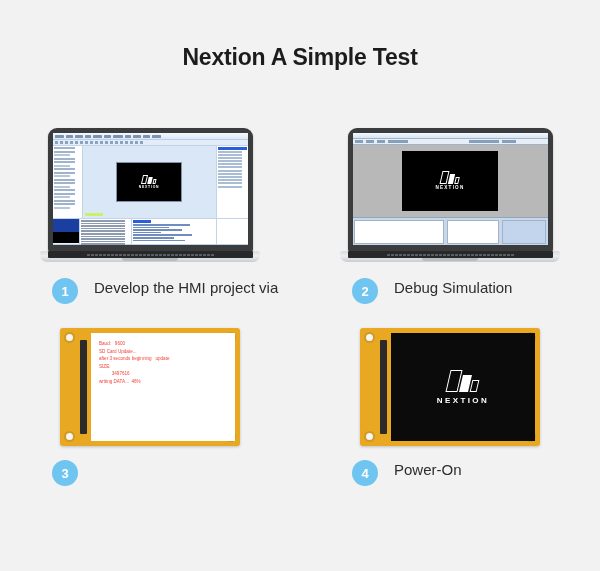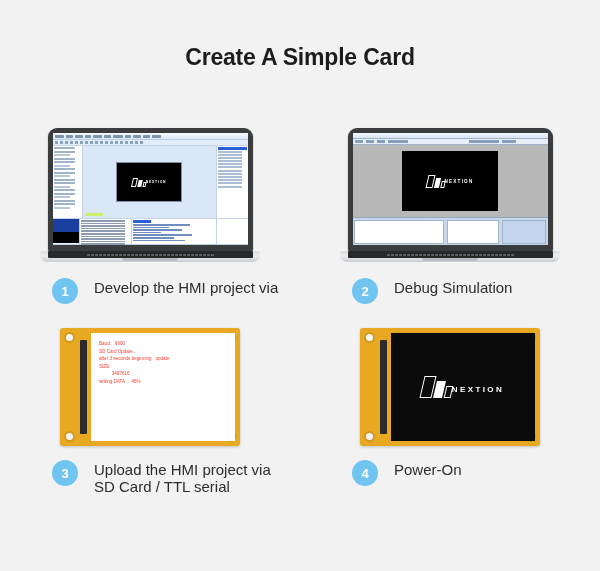--- a/index.html
+++ b/index.html
@@ -106,21 +106,21 @@
   .sim-title { height:6px; background:linear-gradient(#f4f8fd,#d6e4f5); border-bottom:1px solid #9fb3c9; }
   .sim-menu { height:6px; background:#e7eef8; border-bottom:1px solid #9fb3c9; display:flex; gap:3px; align-items:center; padding:0 2px; }
   .sim-menu i { display:block; height:2.5px; width:8px; background:#86a0bb; }
   .sim-stage { flex:1; display:flex; align-items:center; justify-content:center; background:#b8b8b8; }
   .sim-screen { width:96px; height:60px; background:#000; display:flex; align-items:center; justify-content:center; }
   .sim-bottom { height:28px; background:#c9d7ea; border-top:1px solid #8fa6bd; display:flex; }
   .sb-panel { background:#fff; border:1px solid #9fb3c9; margin:1.5px; flex:1; }
   .sb-panel.blue { background:#c3d5ec; }
 
   
-  .logo { display:flex; align-items:center; justify-content:center; line-height:1; }
+  .logo { display:flex; flex-direction:column; align-items:center; justify-content:center; line-height:1; }
   .bars { display:flex; align-items:flex-end; gap:1px; }
   .bar { transform: skewX(-13deg); }
   .b1 { border:1px solid #fff; }
   .b2 { background:#fff; }
   .b3 { border:1px solid #fff; }
   .wordmark { color:#fff; font-weight:bold; }
 
   
   .module { width:180px; margin:0 auto; position:relative; }
   .pcb {
@@ -172,21 +172,21 @@
   .caption-text {
     margin-left:16px; margin-top:1px;
     font-size:15px; color:#2d2d2d; line-height:17px;
   }
   .caption-text span { display:block; }
   .row2 .caption { padding-top:14px; }
 </style>
 </head>
 <body>
 
-<div class="page-title">Create A Simple Card</div>
+<div class="page-title">Nextion A Simple Test</div>
 
 <div class="grid">
 
   <div class="row">
 
     <div class="cell">
       <div class="laptop">
         <div class="lid">
           <div class="screen">
             <div class="ide">
@@ -456,24 +456,20 @@
               <div>SIZE:</div>
               <div>          3497616</div>
               <div>writing DATA...  46%</div>
             </div>
           </div>
         </div>
       </div>
 
       <div class="caption">
         <div class="badge">3</div>
-        <div class="caption-text">
-          <span>Upload the HMI project via</span>
-          <span>SD Card / TTL serial</span>
-        </div>
       </div>
     </div>
 
     <div class="cell">
       <div class="module">
         <div class="pcb">
           <div class="hole tl"></div>
           <div class="hole bl"></div>
           <div class="hole tr"></div>
           <div class="hole br"></div>

